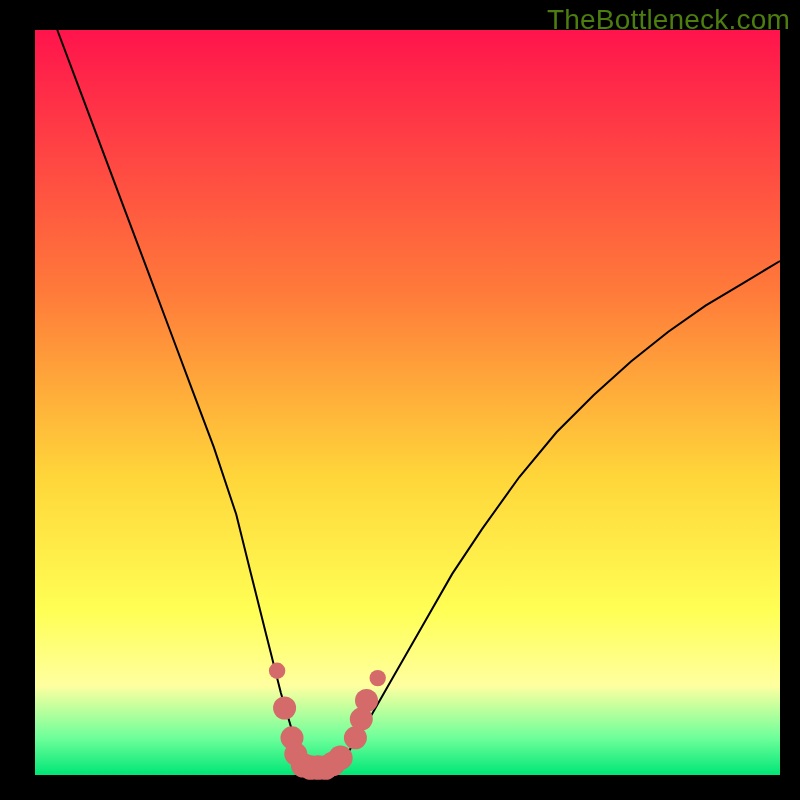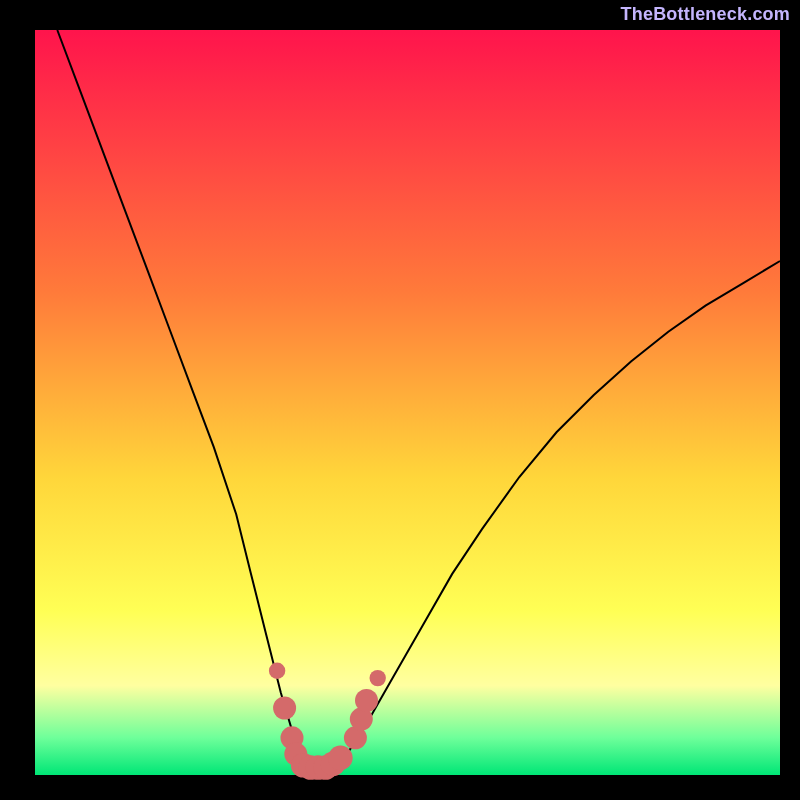--- a/index.html
+++ b/index.html
@@ -11,23 +11,23 @@
   .canvas {
     width: 800px;
     height: 800px;
     position: relative;
     background: #000;
   }
   .watermark {
     position: absolute;
     top: 4px;
     right: 10px;
-    color: #c4b5fd;
-    font-size: 18px;
-    font-weight: 700;
+    color: #4d7c0f;
+    font-size: 28px;
+    font-weight: 400;
     z-index: 10;
     letter-spacing: 0.2px;
   }
   svg {
     display: block;
   }
 </style>
 </head>
 <body>
 

